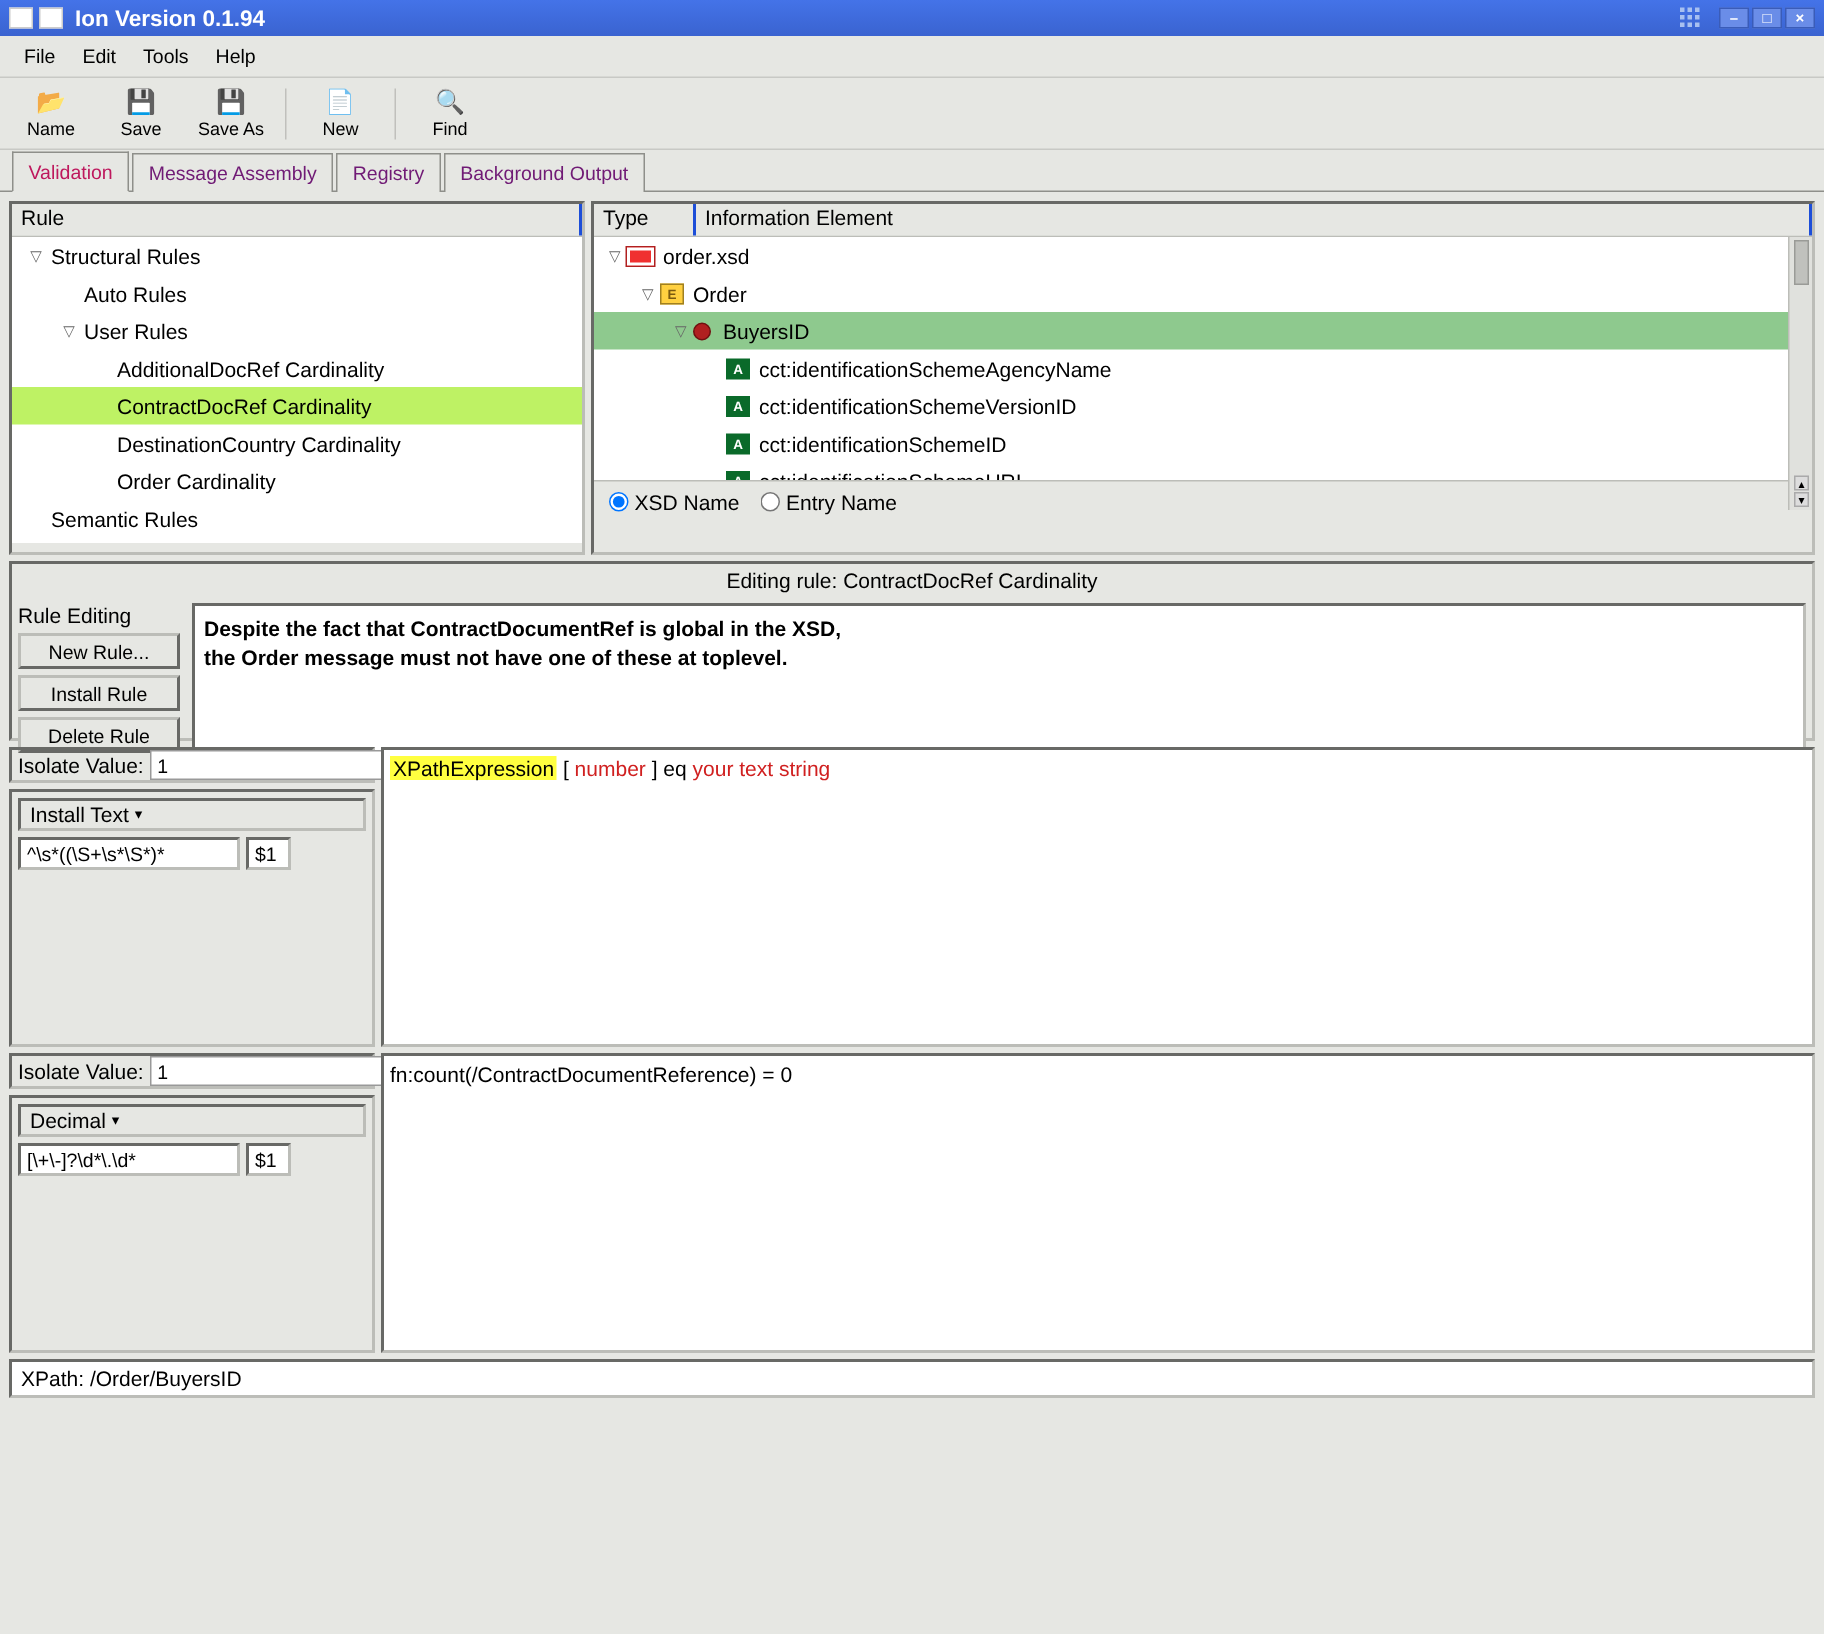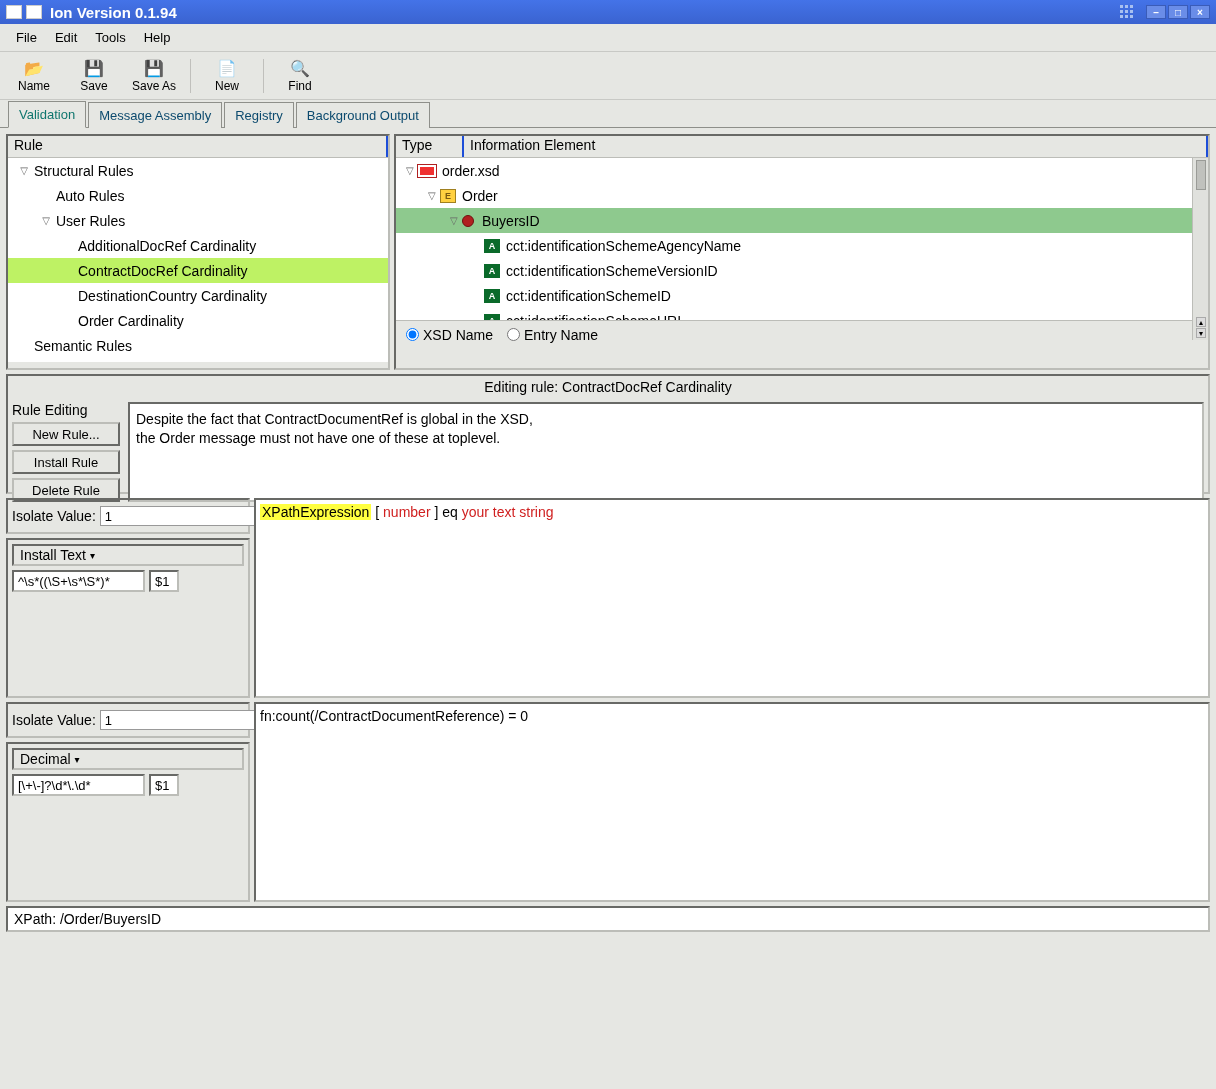--- a/index.html
+++ b/index.html
@@ -14,22 +14,22 @@
 .titlebar .dots { width:16px; height:14px; display:grid; grid-template-columns:repeat(3,3px); grid-template-rows:repeat(3,3px); gap:2px; margin-right:10px; }
 .titlebar .dots i { background:#a8c0f0; }
 .menubar { height: 28px; display: flex; align-items: center; padding: 0 8px; gap: 2px; border-bottom: 1px solid #c8c9c5; }
 .menubar .mitem { padding: 3px 8px; cursor: pointer; }
 .toolbar { height: 48px; display: flex; align-items: center; padding: 2px 10px; gap: 12px; border-bottom: 1px solid #c8c9c5; }
 .toolbar .tbtn { display: flex; flex-direction: column; align-items: center; justify-content: center; min-width: 48px; cursor: pointer; }
 .toolbar .tbtn .icon { width: 22px; height: 20px; display: flex; align-items: center; justify-content: center; font-size: 16px; }
 .toolbar .tbtn .lbl { font-size: 12px; margin-top: 1px; }
 .toolbar .sep { width: 1px; height: 34px; background: #c0c0bc; }
 .tabrow { height: 28px; display: flex; align-items: flex-end; padding-left: 8px; border-bottom: 1px solid #8e8f8a; }
-.tabrow .tab { padding: 5px 10px; border: 1px solid #8e8f8a; border-bottom: none; margin-right: 2px; background: #e6e7e3; cursor: pointer; position: relative; top: 1px; color:#0c4a6e; }
-.tabrow .tab.active { background: #e6e7e3; color: #0f766e; z-index: 2; border-bottom: 1px solid #e6e7e3; }
+.tabrow .tab { padding: 5px 10px; border: 1px solid #8e8f8a; border-bottom: none; margin-right: 2px; background: #e6e7e3; cursor: pointer; position: relative; top: 1px; color:#701a75; }
+.tabrow .tab.active { background: #e6e7e3; color: #be185d; z-index: 2; border-bottom: 1px solid #e6e7e3; }
 .content { flex: 1; padding: 6px; display: flex; flex-direction: column; gap: 4px; overflow: hidden; }
 .twopanel { display: flex; gap: 4px; height: 236px; }
 .rule-panel, .type-panel { border: 2px inset #bcbdb8; background: #e6e7e3; position: relative; }
 .rule-panel .phead, .type-panel .phead { height: 22px; border-bottom: 1px solid #bcbdb8; display: flex; }
 .phead .col { padding: 1px 6px; border-right: 2px solid #1d4ed8; background: #e6e7e3; font-size:14px; }
 .rule-panel { width: 384px; }
 .type-panel { flex: 1; }
 .tree { overflow: auto; height: 204px; background: #fff; }
 .tree-row { display: flex; align-items: center; height: 25px; padding-left: 4px; cursor: pointer; font-size:14px; white-space:nowrap; }
 .tree-row.selected { background: #bef264; }
@@ -47,34 +47,34 @@
 .type-row .icon-e { width: 16px; height: 14px; background: #ffd040; border: 1px solid #a08020; color: #7a5a10; font-size: 9px; font-weight: bold; display: inline-flex; align-items: center; justify-content: center; margin-right: 6px; }
 .type-row .icon-a { width: 16px; height: 14px; background: #0a6a2a; color: #fff; font-size: 9px; font-weight: bold; display: inline-flex; align-items: center; justify-content: center; margin-right: 6px; }
 .type-row .icon-dot { width: 12px; height: 12px; background: #b02020; border-radius: 50%; margin-right: 8px; border:1px solid #701010;}
 .type-row .icon-file { width: 18px; height: 12px; background: #f03030; border: 2px solid #fff; margin-right: 6px; box-shadow:0 0 0 1px #b02020; }
 .editrule { display: flex; flex-direction: column; border: 2px inset #bcbdb8; height: 120px; }
 .editrule .hdr { text-align: center; padding: 3px; font-size:14px; }
 .editrule .body { flex: 1; display: flex; }
 .editrule .leftcol { width: 116px; padding: 4px; display: flex; flex-direction: column; gap: 4px; }
 .editrule .leftcol .lbl { font-size: 14px; white-space:nowrap;}
 .editrule .leftcol button { height: 24px; background: #e6e7e3; border: 2px outset #bcbdb8; cursor: pointer; font-size: 13px; padding:0 4px;}
-.editrule .desc { flex: 1; background: #fff; border: 2px inset #bcbdb8; padding: 6px; margin: 4px; font-size: 14px; line-height: 1.35; overflow: auto; }
+.editrule .desc { flex: 1; background: #fff; border: 2px inset #bcbdb8; padding: 6px; margin: 4px; font-size: 14px; line-height: 1.35; overflow: auto; font-weight: bold; }
 .isolate-block { display: flex; gap: 4px; height: 200px; }
 .isolate-left { width: 244px; display: flex; flex-direction: column; gap: 4px; }
-.isolate-row { display: flex; align-items: center; gap: 4px; border: 2px inset #bcbdb8; padding: 2px 4px; height:36px;}
+.isolate-row { display: flex; align-items: center; gap: 4px; border: 2px inset #bcbdb8; padding: 2px 4px; height:24px;}
 .isolate-row .lbl { font-size: 14px; white-space:nowrap;}
 .isolate-row input { flex: 1; height: 20px; border: 1px solid #999; padding: 0 4px; font-size: 13px; }
 .isolate-row .spin { width: 14px; display: flex; flex-direction: column; }
 .isolate-row .spin span { height: 9px; background: #ddd; border: 1px solid #aaa; font-size: 7px; display: flex; align-items: center; justify-content: center;}
 .isolate-box { flex: 1; border: 2px inset #bcbdb8; padding: 4px; display: flex; flex-direction: column; gap: 4px; }
 .isolate-box .select { height: 22px; border: 2px inset #bcbdb8; background: #e6e7e3; padding: 2px 6px; display: flex; align-items: center; cursor: pointer; font-size:14px;}
 .isolate-box .select .caret { margin-left: 4px; font-size: 10px; }
 .isolate-box .regex-row { display: flex; gap: 4px; }
 .isolate-box .regex-row input { height: 22px; border: 2px inset #bcbdb8; background: #fff; padding: 0 4px; font-size: 13px; font-family: inherit;}
-.isolate-box .regex-row input.pat { width: 133px; }
+.isolate-box .regex-row input.pat { width: 148px; }
 .isolate-box .regex-row input.rep { width: 30px; }
 .isolate-right { flex: 1; border: 2px inset #bcbdb8; background: #fff; padding: 4px; font-size: 14px; }
 .xpath-bar { height: 26px; border: 2px inset #bcbdb8; background: #fff; display: flex; align-items: center; padding: 0 6px; font-size: 14px; }
 .hl-yellow { background: #ffff40; padding: 0 2px; }
 .red { color: #d02020; }
 </style>
 </head>
 <body>
 
 <div class="window">

